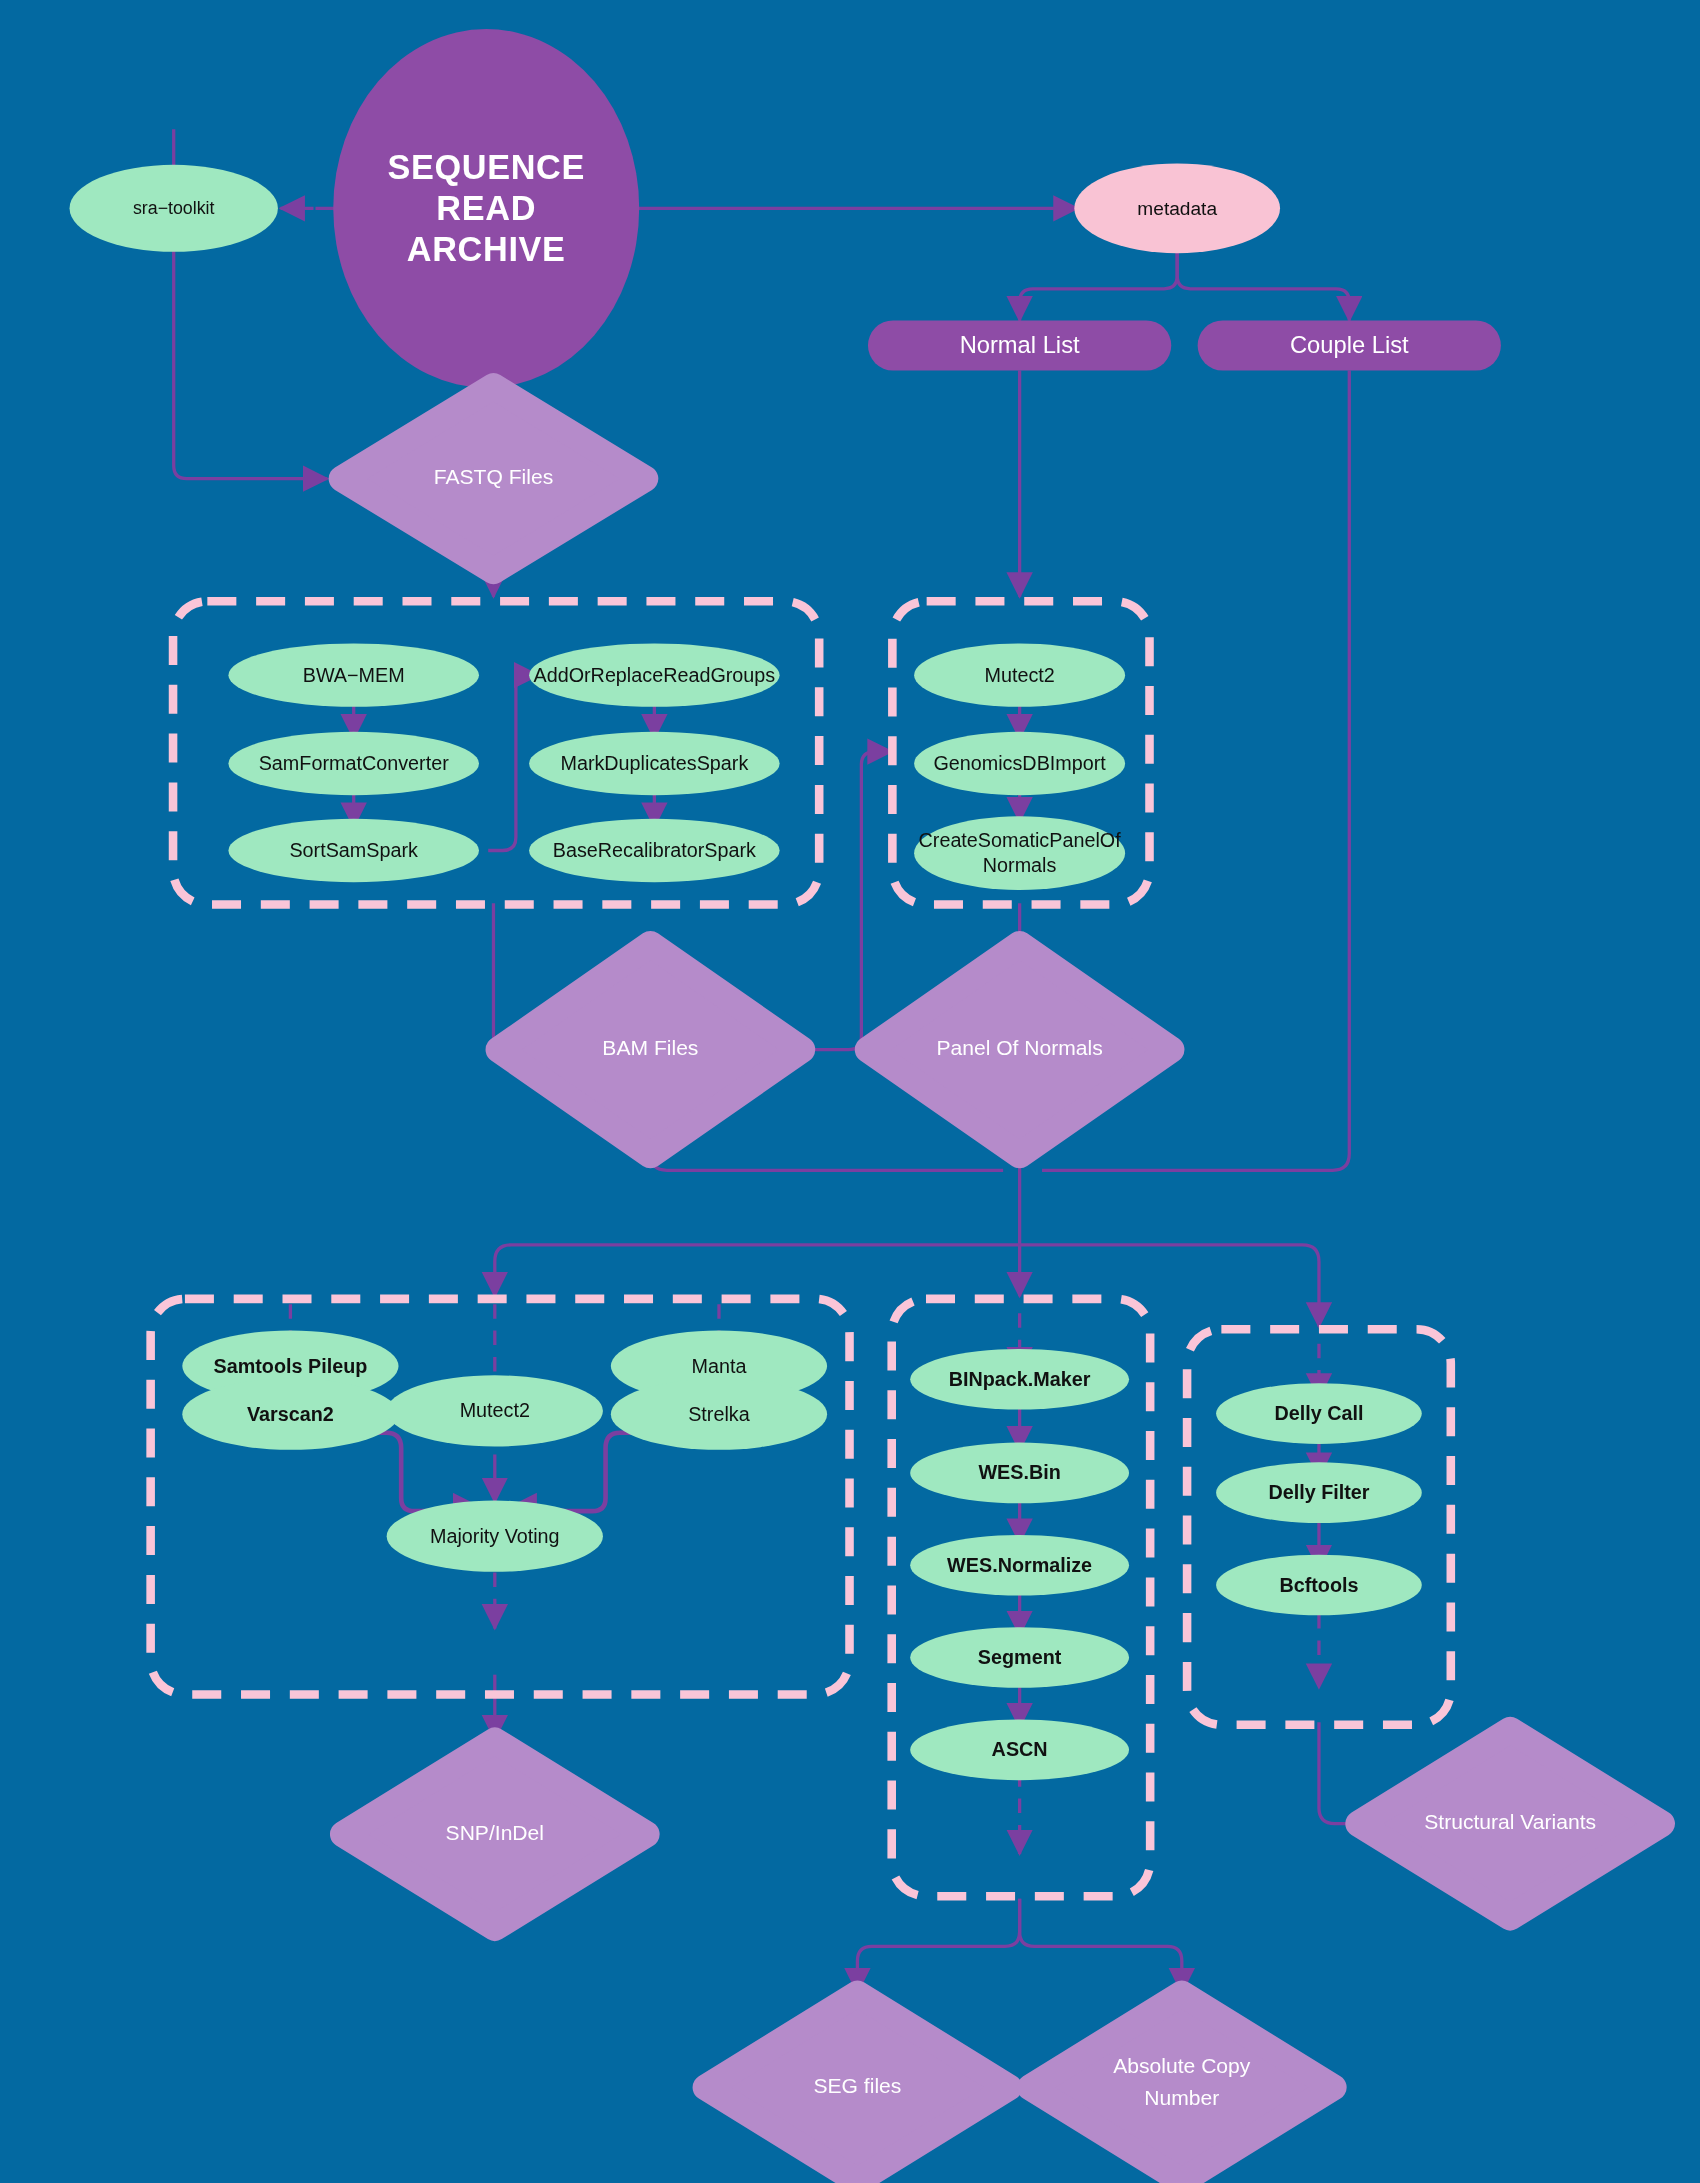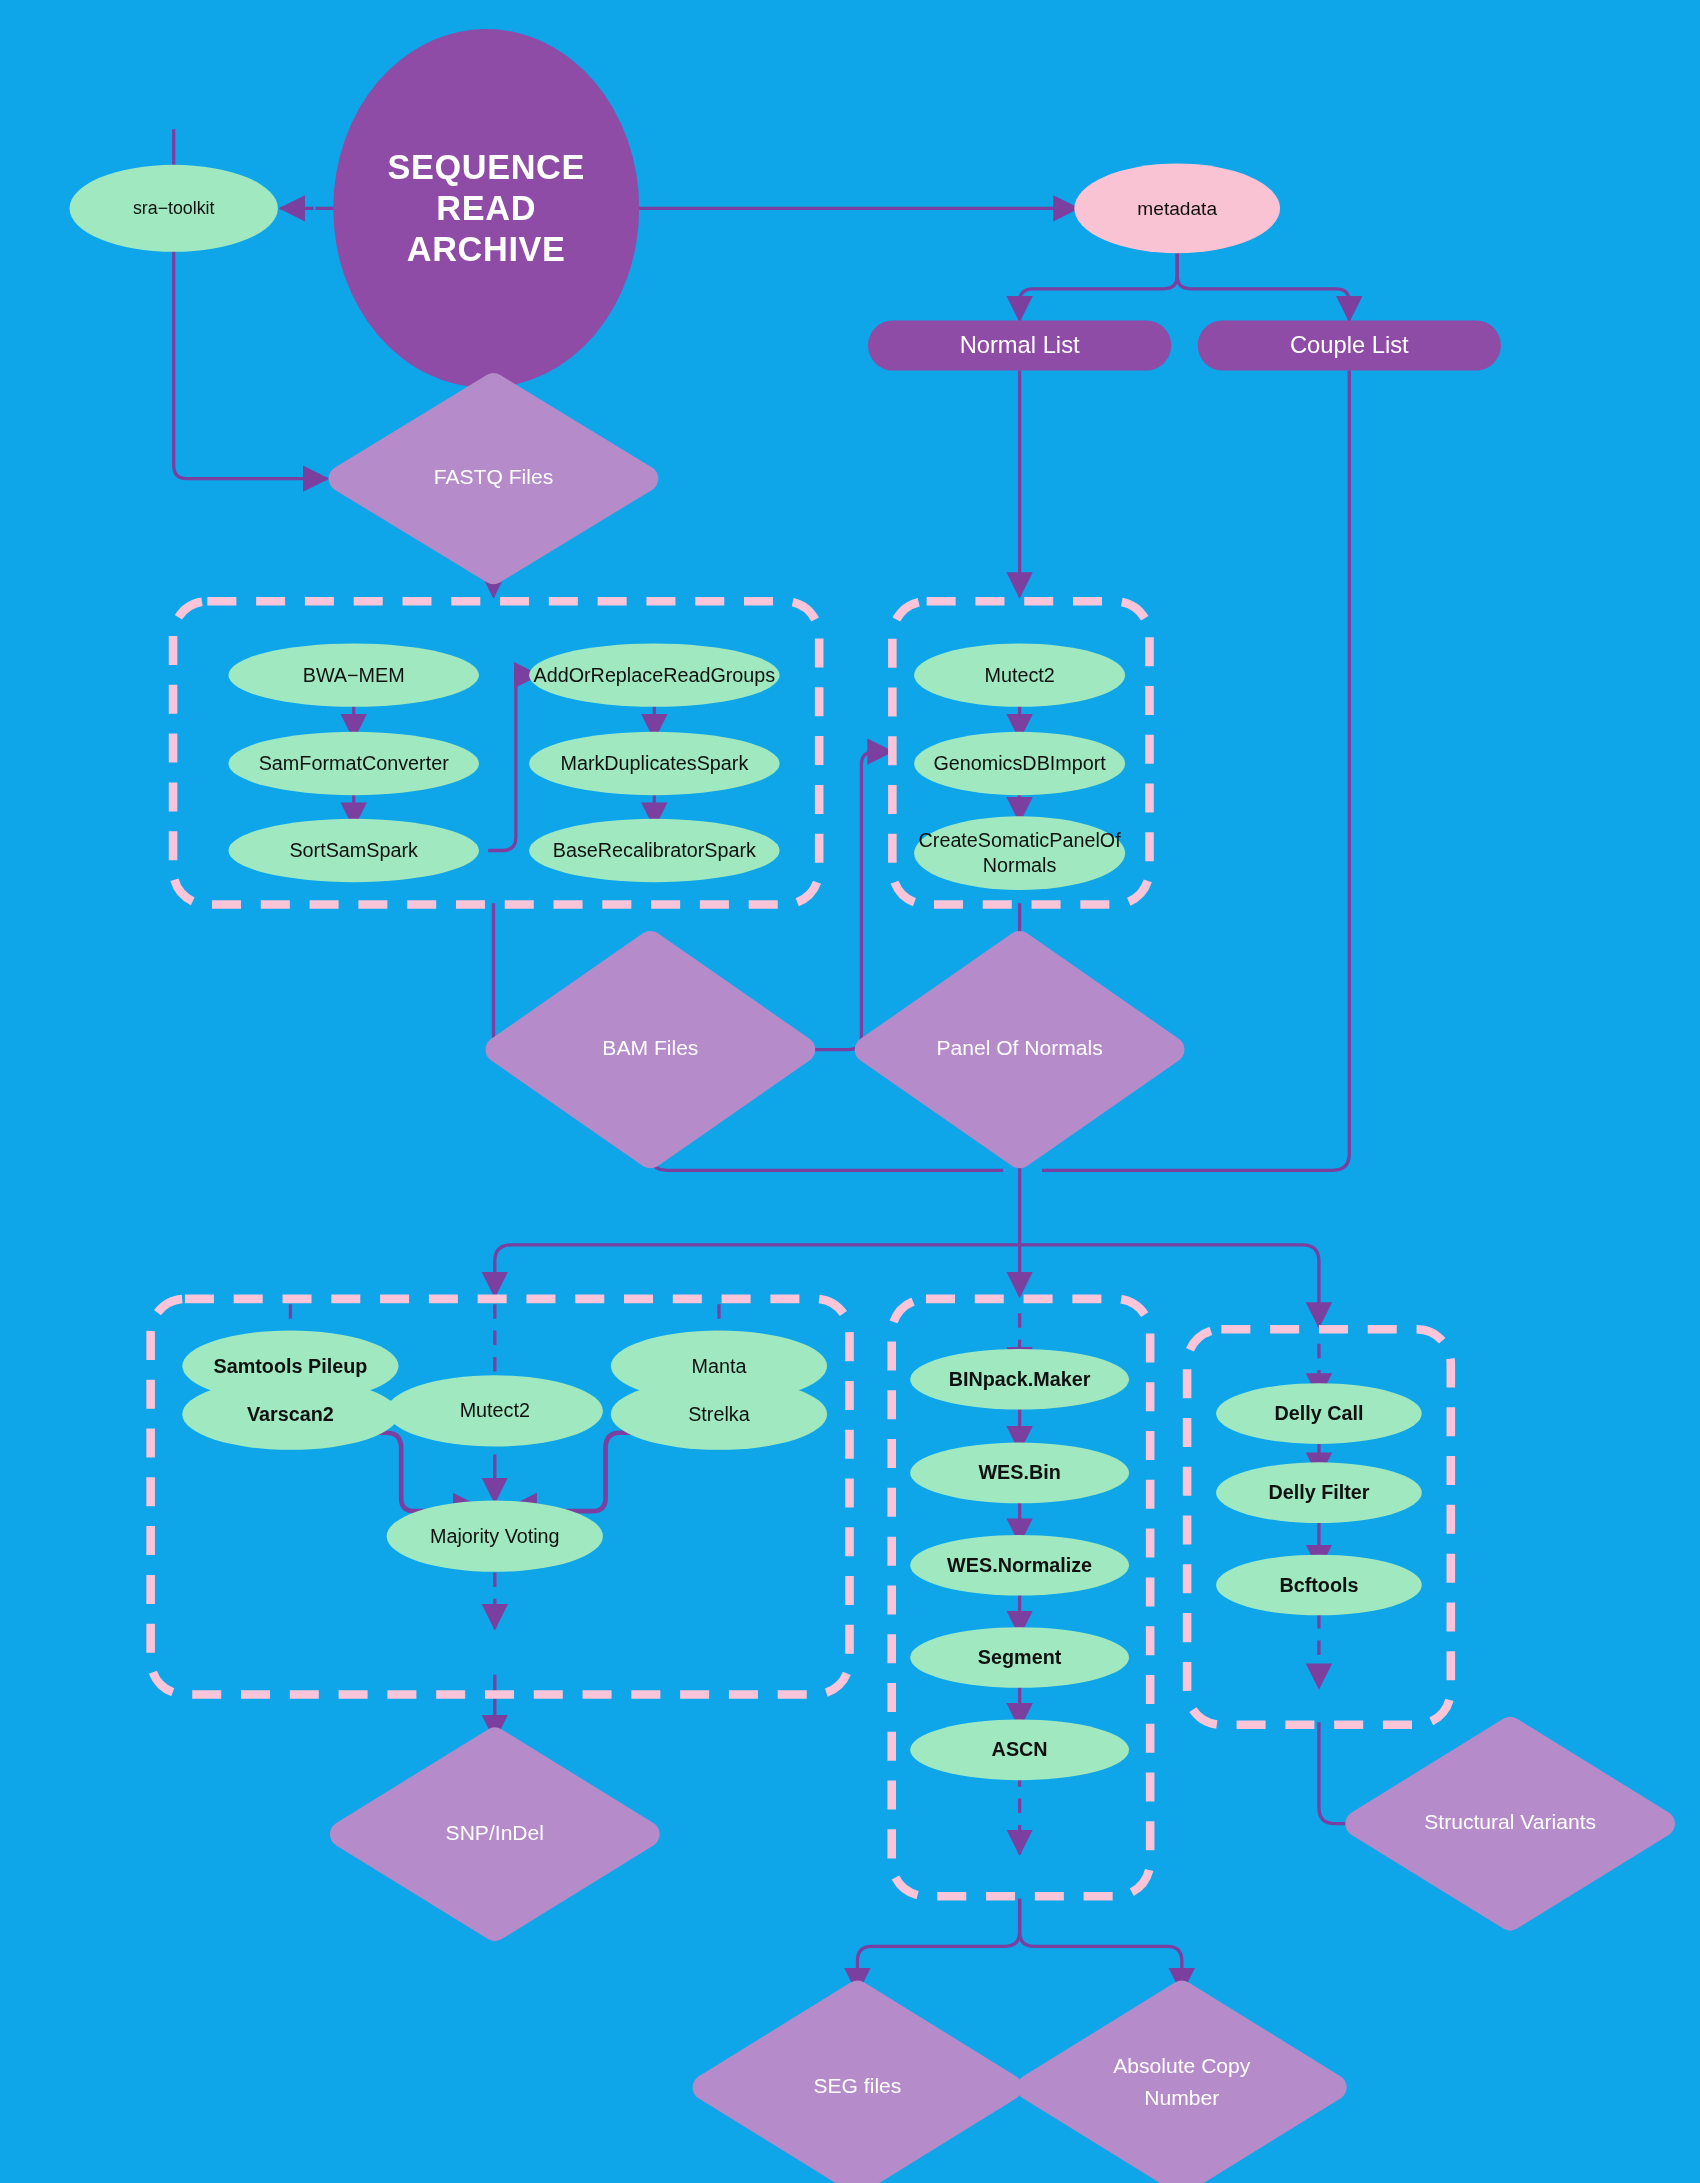--- a/index.html
+++ b/index.html
@@ -1,17 +1,17 @@
 <!DOCTYPE html>
 <html style="font-size:10.6px"><head>
 <meta charset="utf-8">
 <style>
   html,body{margin:0;padding:0;background:#ffffff;}
   body{font-family:"Liberation Sans",sans-serif;}
-  #stage{position:relative;width:1701px;height:2183px;background:#0ea5e9;overflow:hidden;}
+  #stage{position:relative;width:1701px;height:2183px;background:#0369a1;overflow:hidden;}
   svg.layer{position:absolute;left:0;top:0;width:1701px;height:2183px;}
   .edge{fill:none;stroke:#7b3fa0;stroke-width:5;}
   .edge-thick{fill:none;stroke:#7b3fa0;stroke-width:7;}
   .edge-dash{fill:none;stroke:#7b3fa0;stroke-width:5;stroke-dasharray:22 18;}
   .grp{fill:none;stroke:#fac5d8;stroke-width:13;stroke-dasharray:44 30;stroke-linecap:butt;}
   text{font-family:"Liberation Sans",sans-serif;dominant-baseline:middle;text-anchor:middle;}
   .t-proc{font-size:30px;fill:#111111;}
   .t-proc-b{font-size:30px;fill:#111111;font-weight:bold;}
   .t-data{font-size:32px;fill:#ffffff;}
   .t-list{font-size:36px;fill:#ffffff;}

